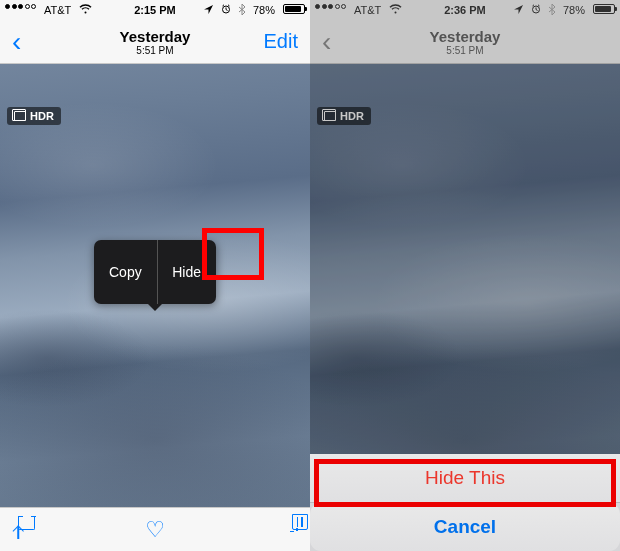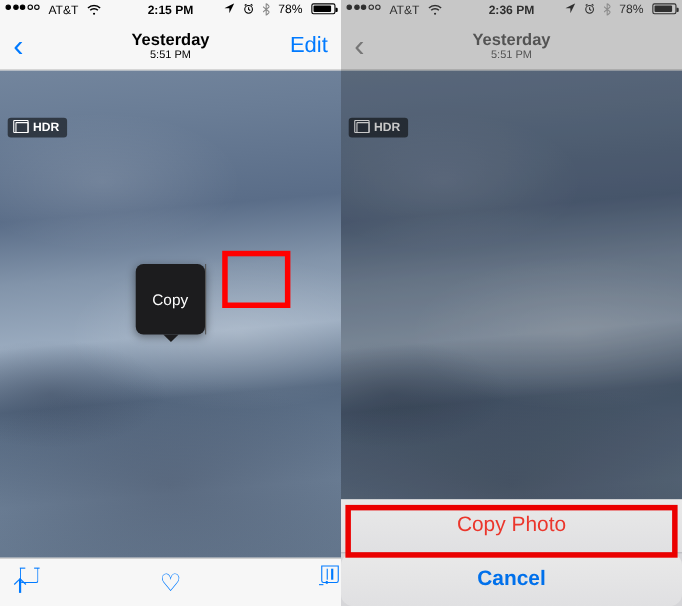--- a/index.html
+++ b/index.html
@@ -254,20 +254,21 @@
   <div class="clouds"></div>
 
   <div class="hdr-badge">
     <span class="hdr-icon"></span>
     <span>HDR</span>
   </div>
 
   <div class="context-menu">
     <span class="menu-item">Copy</span>
     <span class="menu-sep"></span>
+    <span class="menu-item">Hide</span>
   </div>
 
   <div class="red-highlight hide-box"></div>
 
   <div class="toolbar">
     <span class="tb-icon">
       <span class="share-icon"><span class="share-arrow"></span><span class="share-box"></span></span>
     </span>
     <span class="tb-icon heart-icon">♡</span>
     <span class="tb-icon">
@@ -333,18 +334,18 @@
   <div class="clouds"></div>
 
   <div class="hdr-badge">
     <span class="hdr-icon"></span>
     <span>HDR</span>
   </div>
 
   <div class="dim-overlay"></div>
 
   <div class="action-sheet">
-    <div class="sheet-btn destructive">Copy Photo</div>
+    <div class="sheet-btn destructive">Hide This</div>
     <div class="sheet-btn cancel">Cancel</div>
   </div>
 
   <div class="red-highlight sheet-box"></div>
 </div>
 
 </body></html>

